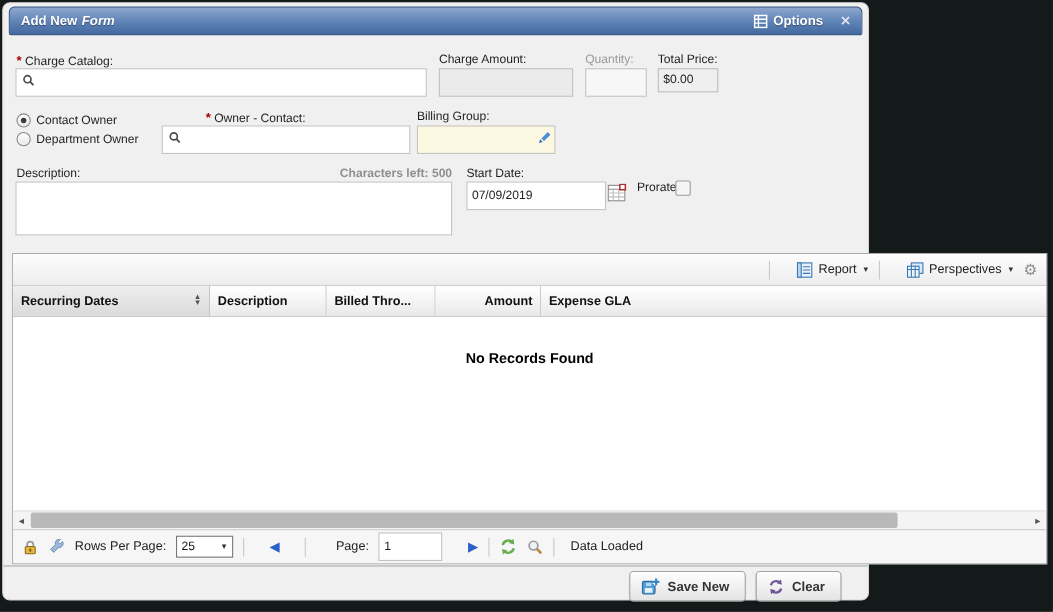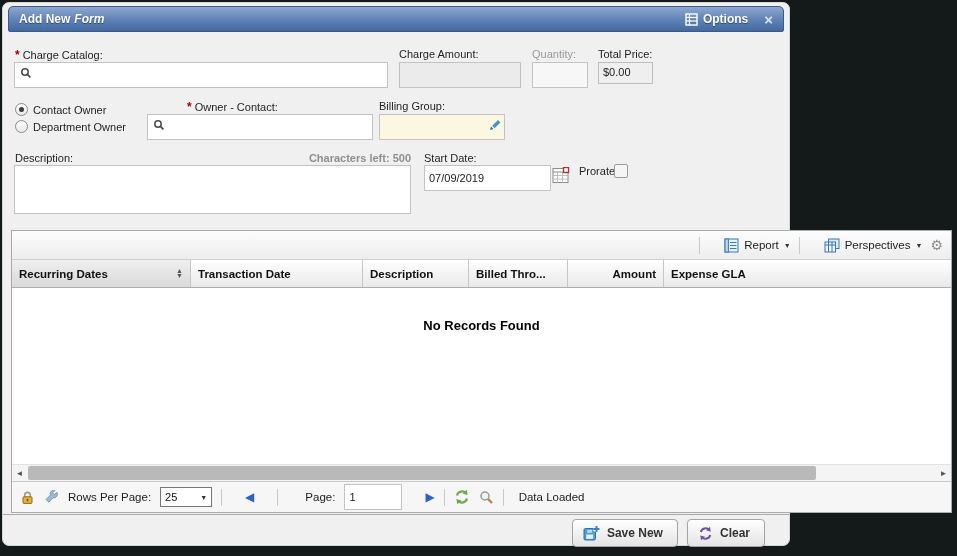--- a/index.html
+++ b/index.html
@@ -191,21 +191,20 @@
       </div>
 
       <div class="thead">
         <div class="th sorted c1">
           <span>Recurring Dates</span>
           <span class="sort-ic">
             <span>▲</span>
               <span>▼</span>
           </span>
         </div>
-        <div class="th c2">Transaction Date</div>
         <div class="th c3">Description</div>
         <div class="th c4">Billed Thro...</div>
         <div class="th c5 num">Amount</div>
         <div class="th c6">Expense GLA</div>
       </div>
 
       <div class="tbody">
         <div class="no-records">No Records Found</div>
       </div>
 

